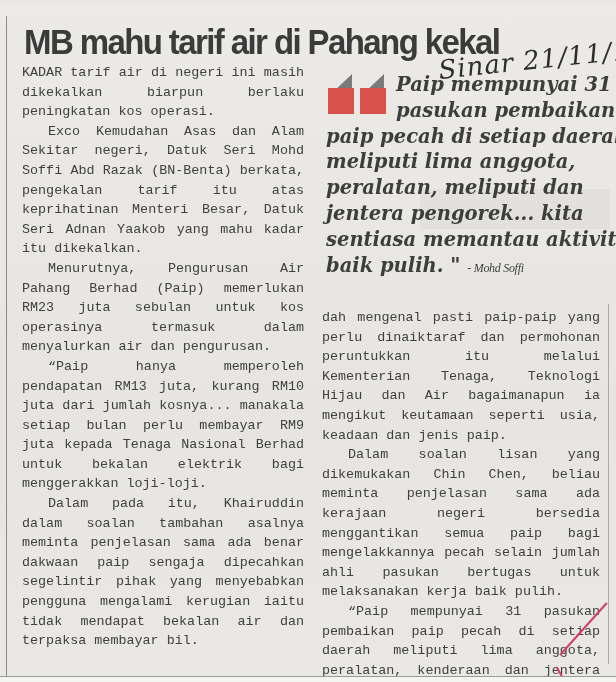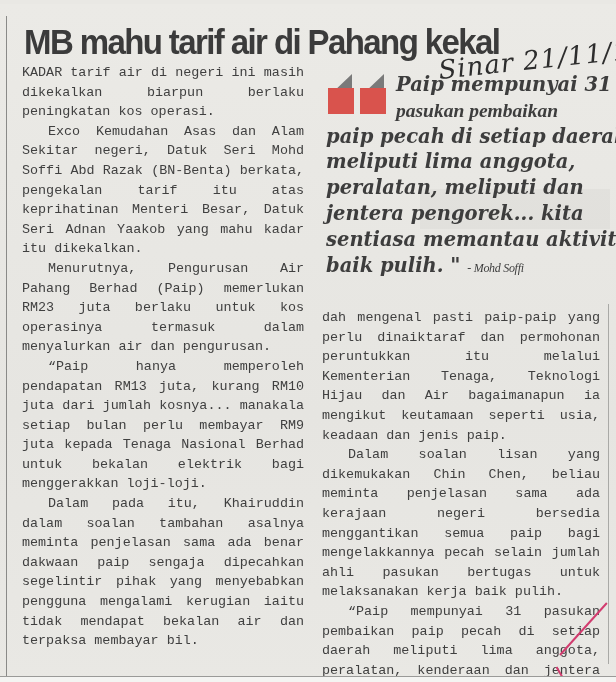--- a/index.html
+++ b/index.html
@@ -60,34 +60,34 @@
   <div class="ghost" style="left:420px;top:185px;width:190px;height:40px;"></div>
   <div class="left-rule"></div>
   <div class="right-rule"></div>
 
   <div class="headline">MB mahu tarif air di Pahang kekal</div>
   <div class="handwriting">Sinar 21/11/17</div>
 
   <div class="col col-left">
     <p>KADAR tarif air di negeri ini masih dikekalkan biarpun berlaku peningkatan kos operasi.</p>
     <p class="indent">Exco Kemudahan Asas dan Alam Sekitar negeri, Datuk Seri Mohd Soffi Abd Razak (BN-Benta) berkata, pengekalan tarif itu atas keprihatinan Menteri Besar, Datuk Seri Adnan Yaakob yang mahu kadar itu dikekalkan.</p>
-    <p class="indent">Menurutnya, Pengurusan Air Pahang Berhad (Paip) memerlukan RM23 juta berlaku untuk kos operasinya termasuk dalam menyalurkan air dan pengurusan.</p>
+    <p class="indent">Menurutnya, Pengurusan Air Pahang Berhad (Paip) memerlukan RM23 juta sebulan untuk kos operasinya termasuk dalam menyalurkan air dan pengurusan.</p>
     <p class="indent">“Paip hanya memperoleh pendapatan RM13 juta, kurang RM10 juta dari jumlah kosnya... manakala setiap bulan perlu membayar RM9 juta kepada Tenaga Nasional Berhad untuk bekalan elektrik bagi menggerakkan loji-loji.</p>
     <p class="indent">Dalam pada itu, Khairuddin dalam soalan tambahan asalnya meminta penjelasan sama ada benar dakwaan paip sengaja dipecahkan segelintir pihak yang menyebabkan pengguna mengalami kerugian iaitu tidak mendapat bekalan air dan terpaksa membayar bil.</p>
 
   </div>
 
   <div class="quote-block">
     <div class="qmark-shadow" style="left:2px;top:0px;"></div>
     <div class="qmark" style="left:2px;top:14px;"></div>
     <div class="qmark-shadow" style="left:34px;top:0px;"></div>
     <div class="qmark" style="left:34px;top:14px;"></div>
     <div class="quote-text">
       <span class="line" style="padding-left:70px;margin-top:-2px;">Paip mempunyai 31</span>
-      <span class="line" style="padding-left:70px;font-family:Liberation Serif, serif;">pasukan pembaikan</span>
+      <span class="line" style="padding-left:70px;">pasukan pembaikan</span>
       <span class="line">paip pecah di setiap daerah</span>
       <span class="line">meliputi lima anggota,</span>
       <span class="line">peralatan, meliputi dan</span>
       <span class="line">jentera pengorek... kita</span>
       <span class="line">sentiasa memantau aktiviti</span>
       <span class="line"><span>baik pulih. "</span> <span class="attrib">- Mohd Soffi</span></span>
     </div>
   </div>
 
   <div class="col col-right">

